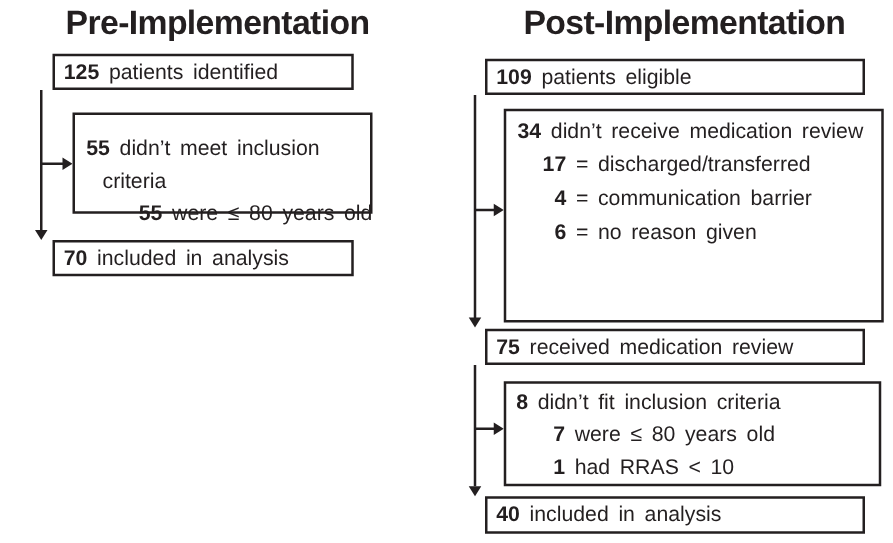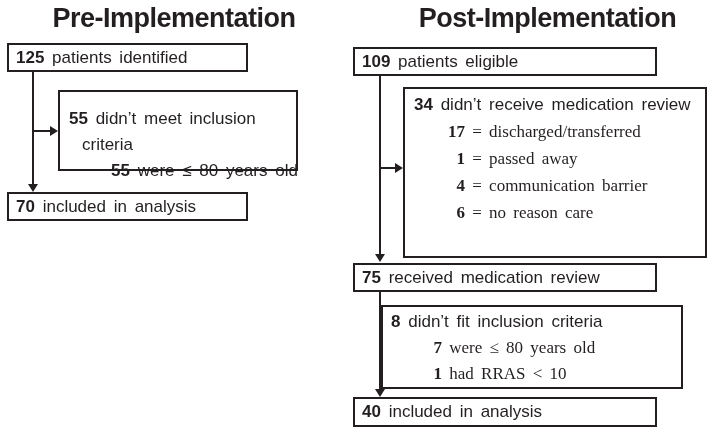--- a/index.html
+++ b/index.html
@@ -22,28 +22,28 @@
   }
 
   .box {
     position: absolute;
     border: 2px solid #231f20;
     background: #ffffff;
     font-size: 17px;
     word-spacing: 3px;
     white-space: nowrap;
   }
-  .main-box { line-height: 25px; padding-left: 7px; }
+  .main-box { line-height: 25px; padding-left: 7px; margin-left: 35px; }
   b { font-weight: bold; }
 
   .side-box { padding-top: 14px; padding-left: 9px; }
   .side-box .ln { line-height: 26px; }
   .side-box.tall .ln { line-height: 27px; }
   .nr { display: inline-block; width: 25px; text-align: right; font-weight: bold; }
-  .ind { margin-left: 26px; font-family: Liberation Serif, serif; }
+  .ind { margin-left: 14px; }
 
   .vline { position: absolute; width: 2px; background: #231f20; }
   .hline { position: absolute; height: 2px; background: #231f20; }
   .ah-down {
     position: absolute; width: 0; height: 0;
     border-left: 5px solid transparent; border-right: 5px solid transparent;
     border-top: 8px solid #231f20;
   }
   .ah-right {
     position: absolute; width: 0; height: 0;
@@ -102,45 +102,41 @@
   <div class="box side-box tall" style="left:403px; top:87px; width:304px; height:171px; padding-top:2px;">
     <div class="ln">
       <b>34</b>
       <span>didn’t receive medication review</span>
     </div>
     <div class="ln ind">
       <span class="nr">17</span>
       <span>= discharged/transferred</span>
     </div>
     <div class="ln ind">
-      <span class="nr">1</span>
-      <span>= passed away</span>
-    </div>
-    <div class="ln ind">
       <span class="nr">4</span>
       <span>= communication barrier</span>
     </div>
     <div class="ln ind">
       <span class="nr">6</span>
-      <span>= no reason care</span>
+      <span>= no reason given</span>
     </div>
   </div>
 
   <div class="box main-box" style="left:353px; top:263px; width:304px; height:29px;">
     <b>75</b>
     <span>received medication review</span>
   </div>
 
   <div class="vline" style="left:379px; top:292px; height:97px;"></div>
   <div class="ah-down" style="left:375px; top:389px;"></div>
 
   <div class="hline" style="left:380px; top:342px; width:16px;"></div>
   <div class="ah-right" style="left:395px; top:338px;"></div>
 
-  <div class="box side-box" style="left:381px; top:305px; width:302px; height:84px; padding-top:2px; padding-left:8px;">
+  <div class="box side-box" style="left:403px; top:305px; width:302px; height:84px; padding-top:2px; padding-left:8px;">
     <div class="ln">
       <b>8</b>
       <span>didn’t fit inclusion criteria</span>
     </div>
     <div class="ln ind">
       <span class="nr">7</span>
       <span>were ≤ 80 years old</span>
     </div>
     <div class="ln ind">
       <span class="nr">1</span>

